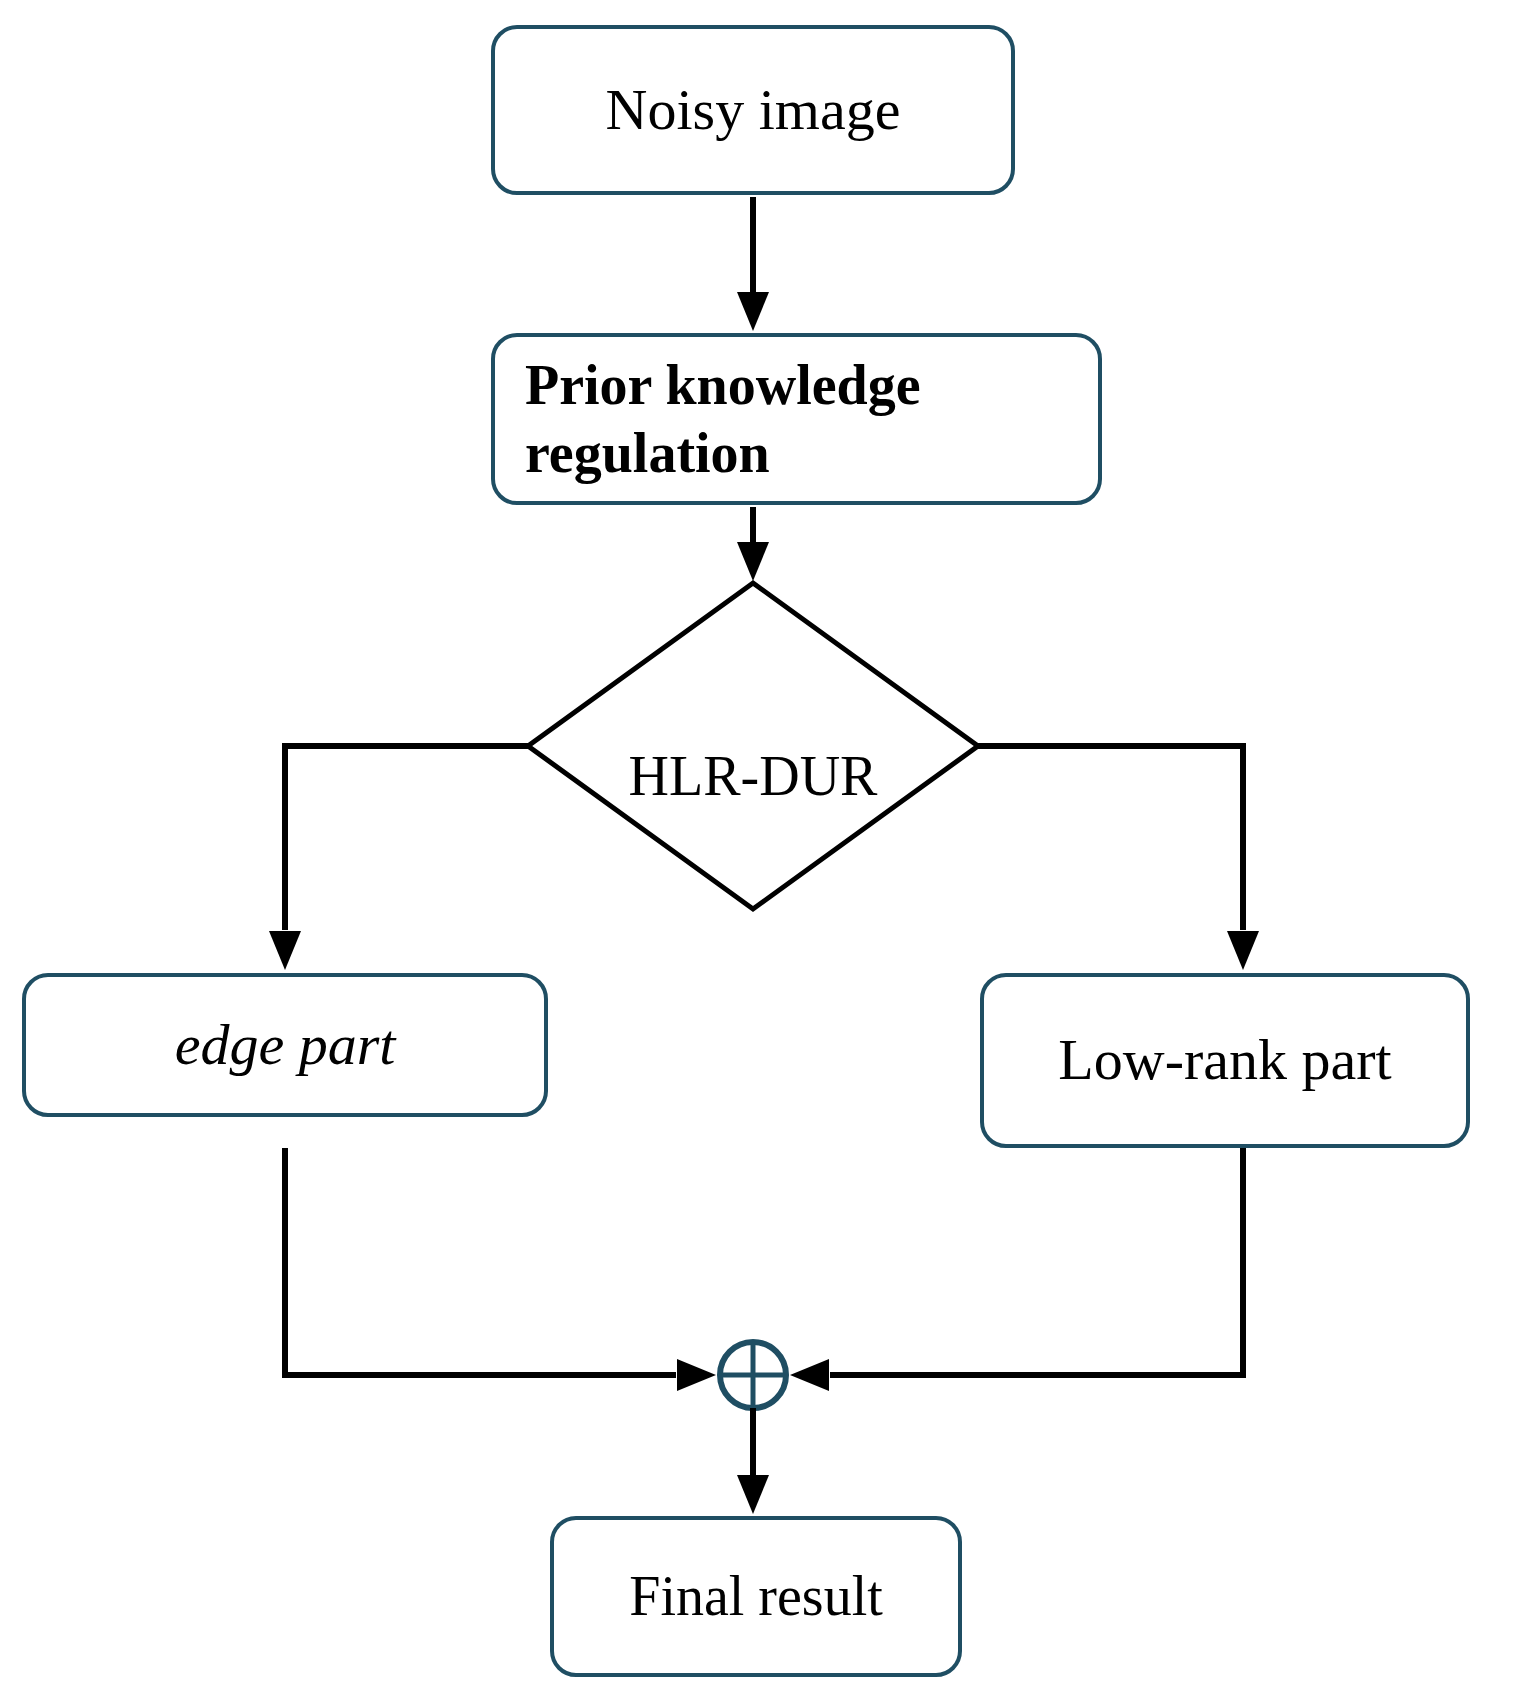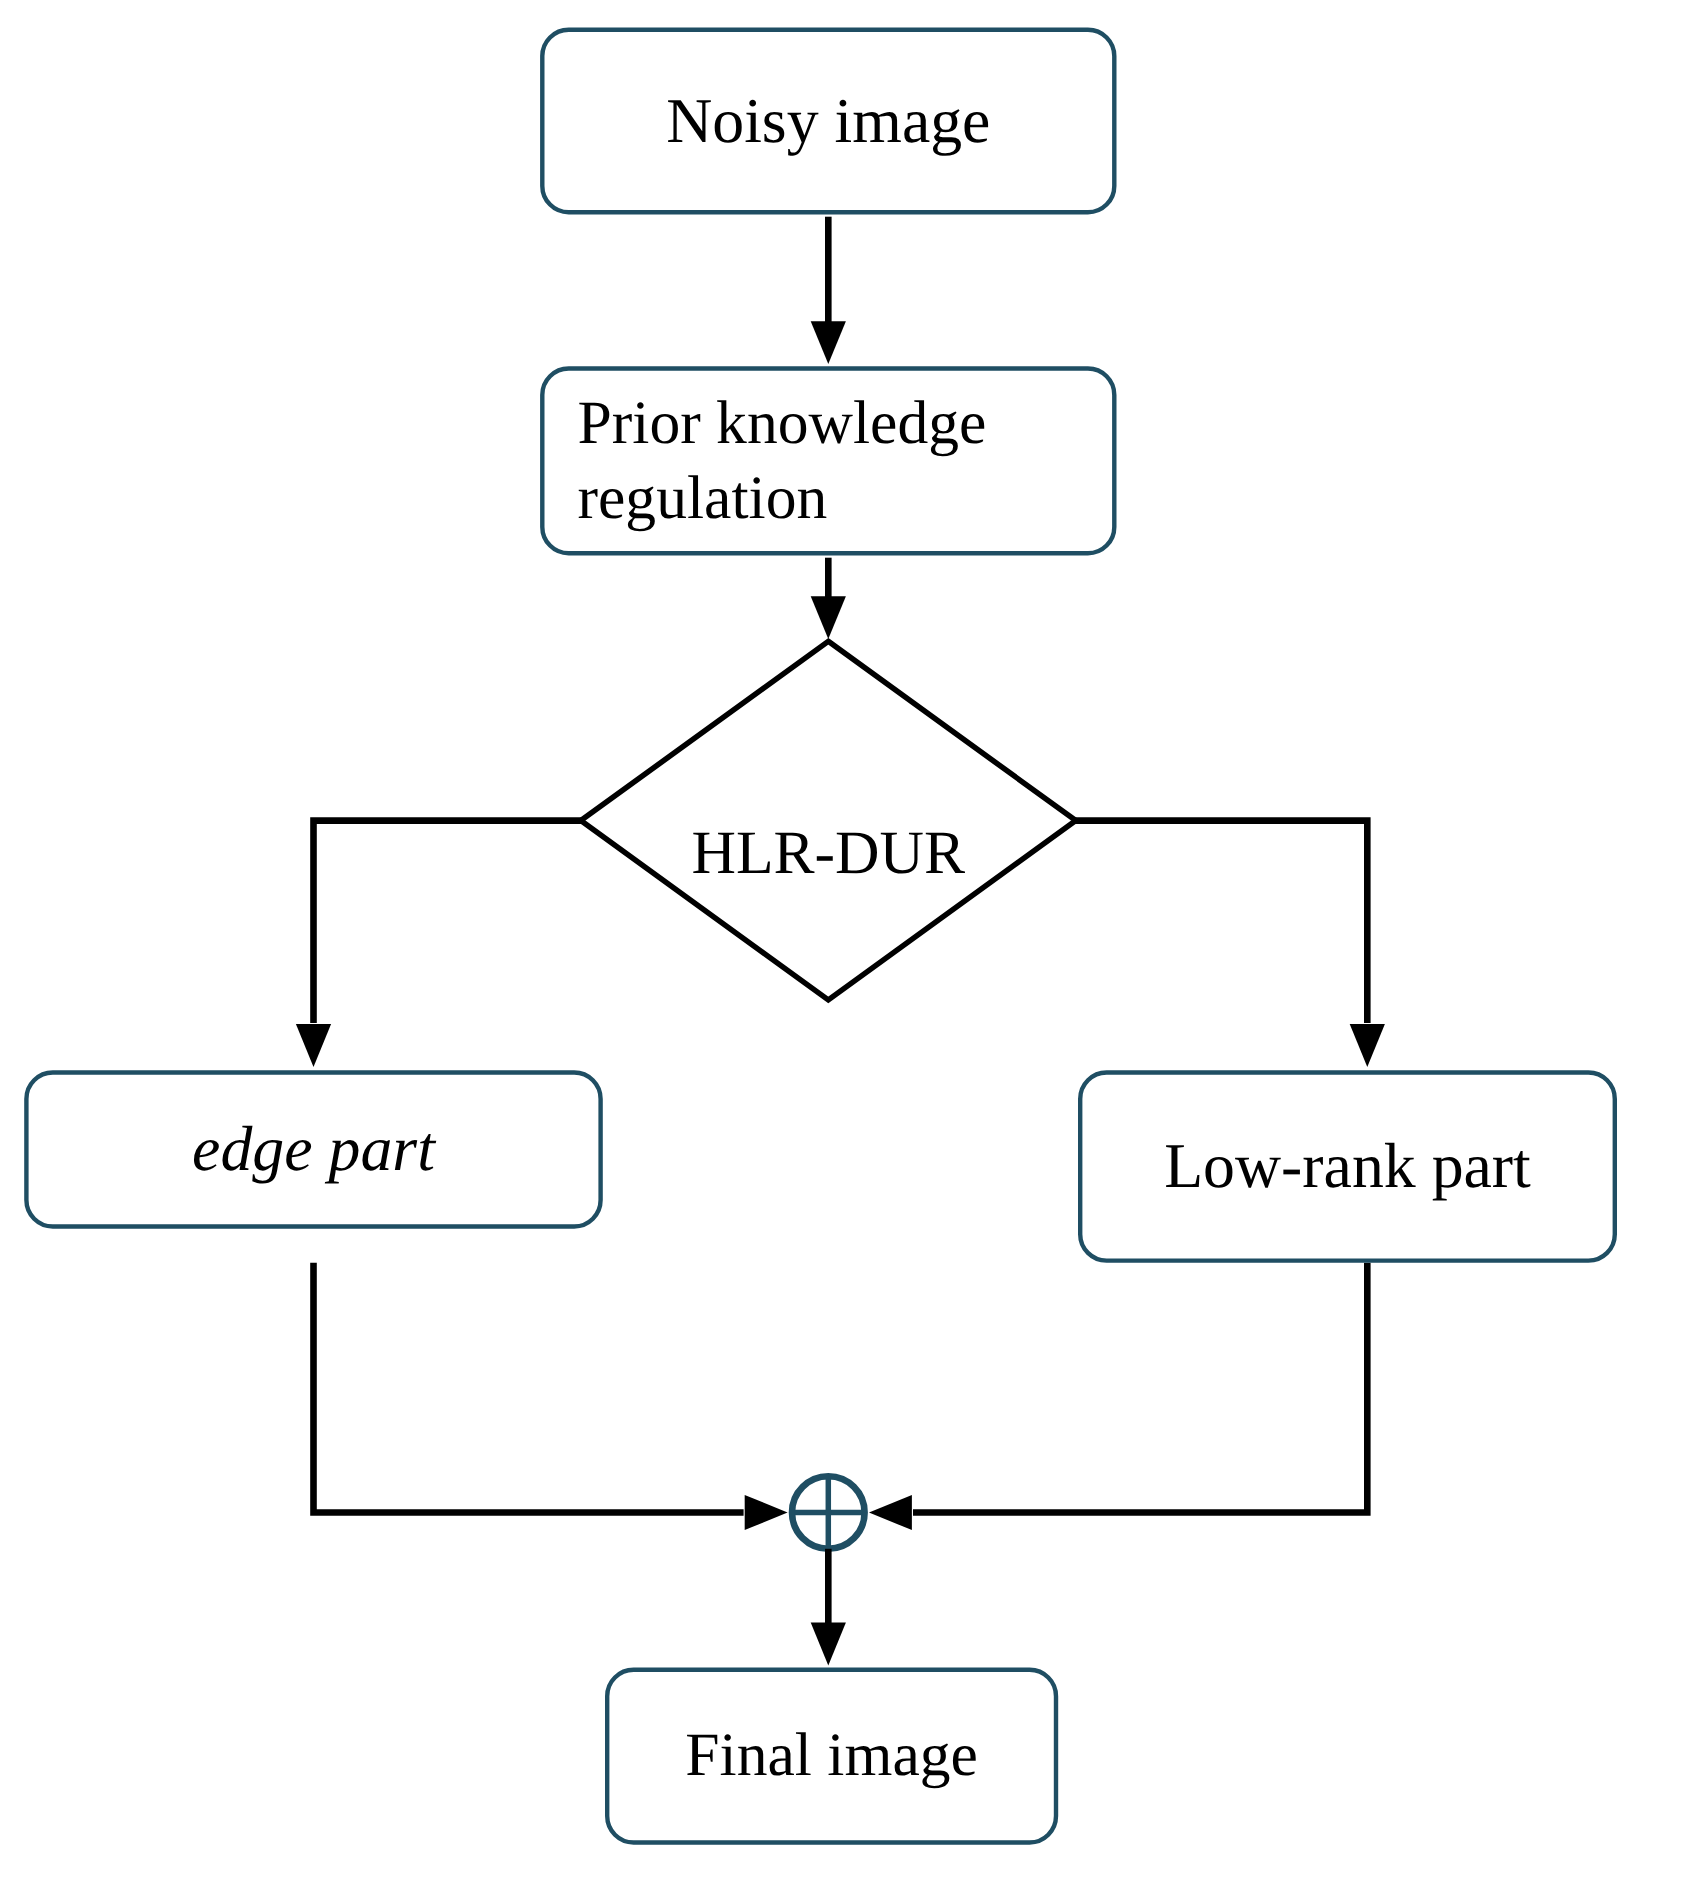--- a/index.html
+++ b/index.html
@@ -25,21 +25,21 @@
     background: #ffffff;
     display: flex;
     align-items: center;
     justify-content: center;
     text-align: left;
     font-size: 58px;
     line-height: 1.22;
     color: #000000;
   }
   #node-noisy   { left: 491px;  top: 25px;   width: 524px; height: 170px; }
-  #node-prior   { left: 491px;  top: 333px;  width: 524px; height: 172px; font-size: 56px; padding: 0 30px; }
+  #node-prior   { left: 491px;  top: 333px;  width: 611px; height: 172px; font-size: 56px; padding: 0 30px; font-weight: bold; }
   #node-edge    { left: 22px;   top: 973px;  width: 526px; height: 144px; font-style: italic; }
   #node-lowrank { left: 980px;  top: 973px;  width: 490px; height: 175px; }
   #node-final   { left: 550px;  top: 1516px; width: 412px; height: 161px; font-size: 56px; }
   #decision-label {
     position: absolute;
     left: 553px; top: 708px;
     width: 400px;
     text-align: center;
     font-size: 56px;
     color: #000000;
@@ -93,16 +93,16 @@
 
   <div class="node" id="node-edge">
     <span>edge part</span>
   </div>
 
   <div class="node" id="node-lowrank">
     <span>Low-rank part</span>
   </div>
 
   <div class="node" id="node-final">
-    <span>Final image</span>
+    <span>Final result</span>
   </div>
 
 </div>
 
 </body></html>

